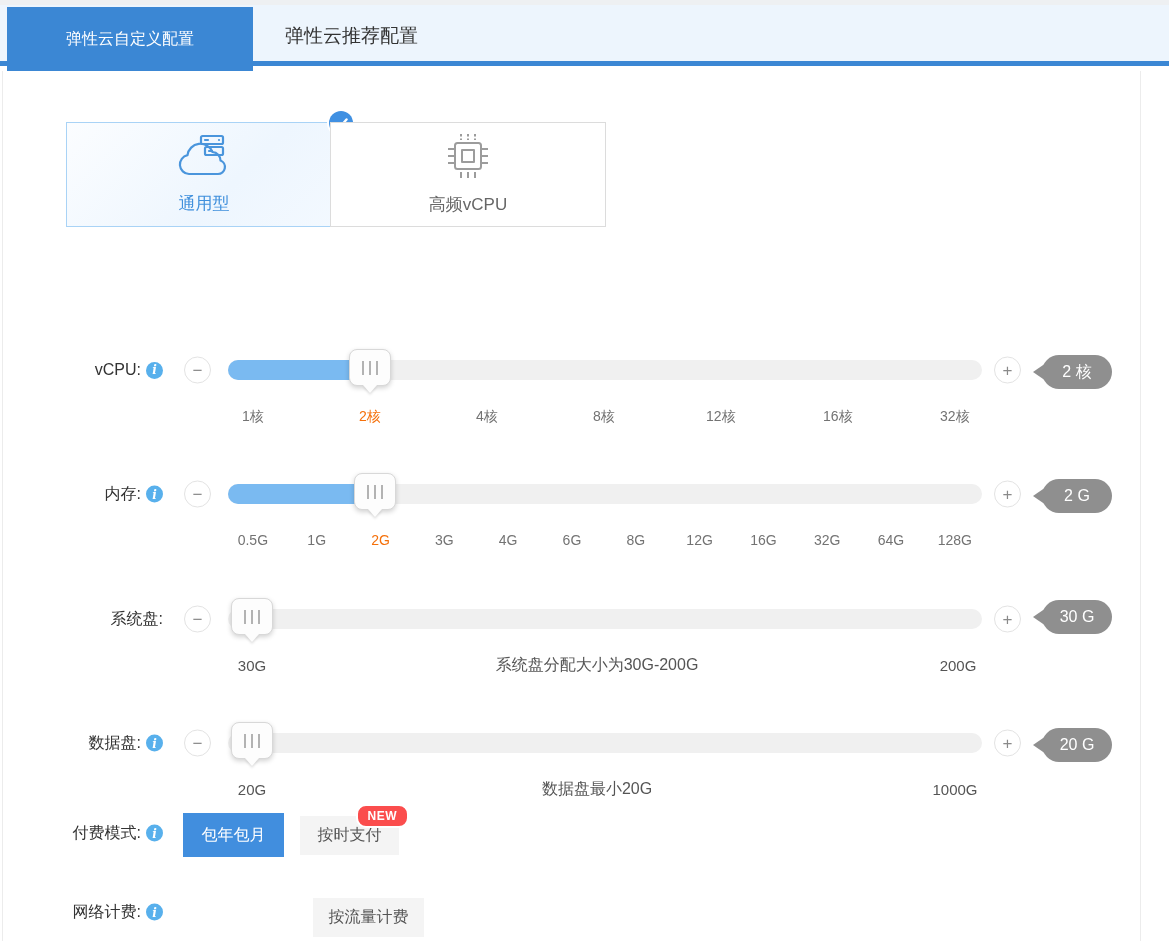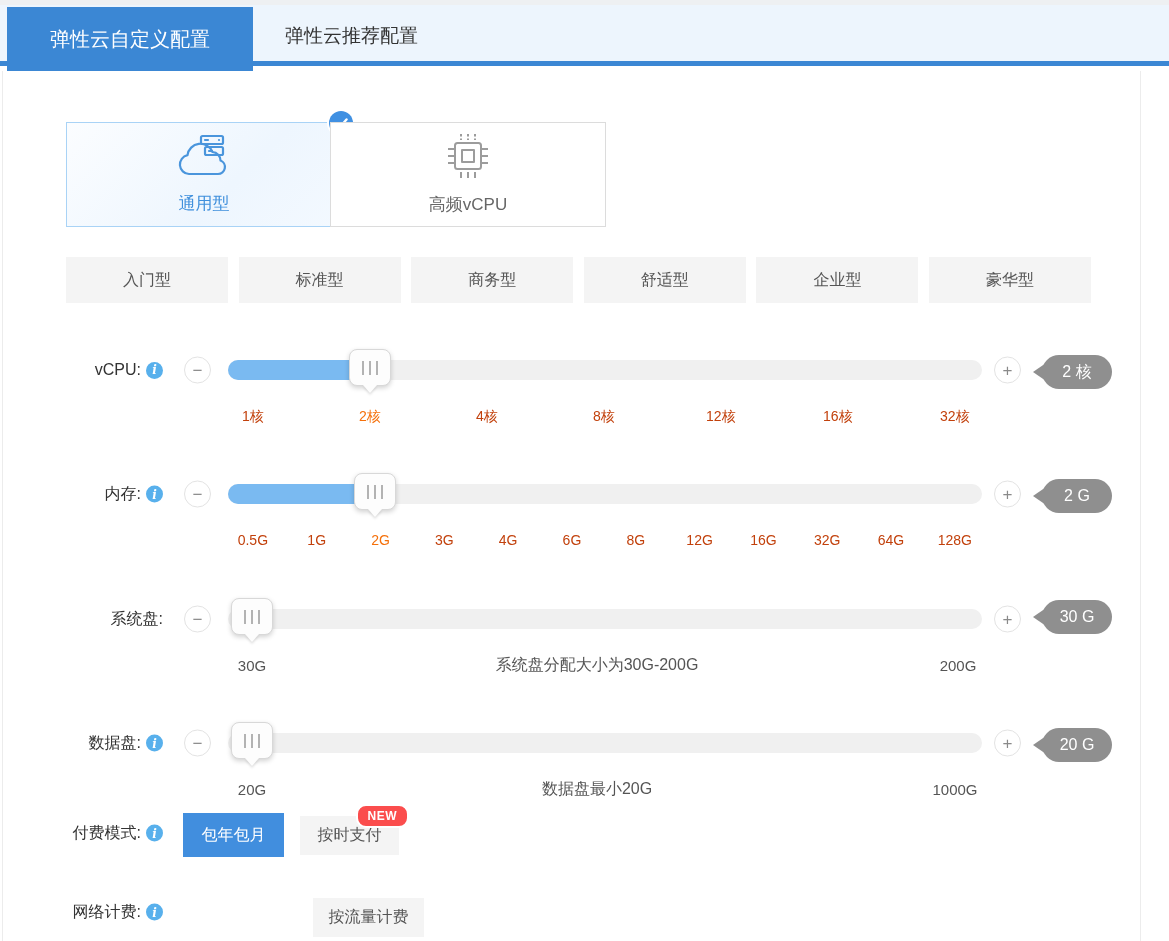--- a/index.html
+++ b/index.html
@@ -3,21 +3,21 @@
 <meta charset="utf-8">
 <style>
   html,body{margin:0;padding:0;background:#fff;}
   *{box-sizing:border-box;font-family:"Liberation Sans","DejaVu Sans",sans-serif;}
   #page{position:relative;width:1169px;height:941px;overflow:hidden;background:#fff;}
 
   
   .top-strip{position:absolute;left:0;top:0;width:100%;height:5px;background:#eef0f2;}
   .tabbar{position:absolute;left:0;top:5px;width:100%;height:61px;background:#edf5fd;border-bottom:5px solid #3b87d4;}
   .tab-active{position:absolute;left:7px;top:2px;height:64px;width:246px;background:#3b87d4;color:#fff;
-    font-size:20px;display:flex;align-items:center;justify-content:center;z-index:2;cursor:pointer;}
+    font-size:16px;display:flex;align-items:center;justify-content:center;z-index:2;cursor:pointer;}
   .tab-inactive{position:absolute;left:285px;top:0;height:61px;line-height:61px;color:#333;font-size:19px;cursor:pointer;}
 
   
   .edge{position:absolute;top:71px;bottom:0;width:1px;background:#ececec;}
   .edge-l{left:2px;} .edge-r{left:1140px;}
 
   
   .card{position:absolute;top:122px;width:276px;height:105px;border:1px solid #dcdcdc;background:#fff;
     display:flex;flex-direction:column;align-items:center;justify-content:center;gap:8px;cursor:pointer;}
   .card.selected{border:1px solid #a9d3f6;background:linear-gradient(135deg,#fbfdff 0%,#eef6fe 60%,#f3f9ff 100%);}
@@ -46,21 +46,21 @@
   .thumb::after{content:'';position:absolute;left:50%;bottom:-8px;margin-left:-7px;
     border-left:7px solid transparent;border-right:7px solid transparent;border-top:8px solid #fdfdfd;
     filter:drop-shadow(0 2px 1px rgba(0,0,0,.12));}
   .grip{display:flex;gap:5px;align-items:center;justify-content:center;height:100%;}
   .grip i{width:2px;height:14px;background:#b3b3b3;}
   .value-badge{position:absolute;left:1042px;width:70px;height:34px;background:#8f8f8f;border-radius:17px;color:#fff;
     font-size:16px;display:flex;align-items:center;justify-content:center;transform:translateY(-50%);}
   .value-badge::before{content:'';position:absolute;left:-9px;top:50%;transform:translateY(-50%);
     border-top:9px solid transparent;border-bottom:9px solid transparent;border-right:13px solid #8f8f8f;}
   .ticks{position:absolute;left:228px;width:754px;height:20px;}
-  .tick{position:absolute;transform:translateX(-50%);font-size:14px;color:#c2410c;white-space:nowrap;cursor:pointer;}
+  .tick{position:absolute;transform:translateX(-50%);font-size:14px;color:#737373;white-space:nowrap;cursor:pointer;}
   .tick-selected{color:#f5700a;}
   .range-note{position:absolute;transform:translateX(-50%);font-size:15px;color:#555;white-space:nowrap;}
 
   
   .opt-btn{position:absolute;border:none;font-size:16px;cursor:pointer;color:#555;background:#f4f4f4;}
   .opt-btn.active{background:#418ede;color:#fff;}
   .new-badge{position:absolute;top:-12px;right:-10px;background:#fb4d4d;color:#fff;font-size:12px;font-weight:bold;
     padding:3px 10px;border-radius:10px;border:2px solid #fff;letter-spacing:.5px;}
 </style>
 </head>
@@ -111,28 +111,20 @@
           <line x1="6" y1="23" x2="12" y2="23"></line>
           <line x1="6" y1="30" x2="12" y2="30"></line>
         <line x1="40" y1="16" x2="46" y2="16"></line>
           <line x1="40" y1="23" x2="46" y2="23"></line>
           <line x1="40" y1="30" x2="46" y2="30"></line>
       </svg>
     </span>
     <span class="card-label">高频vCPU</span>
   </div>
 
-  <div class="tier-row">
-    <button class="tier-btn">入门型</button>
-    <button class="tier-btn">标准型</button>
-    <button class="tier-btn">商务型</button>
-    <button class="tier-btn">舒适型</button>
-    <button class="tier-btn">企业型</button>
-    <button class="tier-btn">豪华型</button>
-  </div>
 
   <div class="row-label" style="top:370px;padding-left:28px;">
     <span>vCPU:</span>
     <span class="info-icon">i</span>
   </div>
   <button class="step-btn" style="left:184px;top:370px;">−</button>
   <div class="track" style="top:370px;">
     <div class="fill" style="width: 18.8%;"></div>
     <div class="thumb" style="left: 18.8%;">
         <div class="grip">

